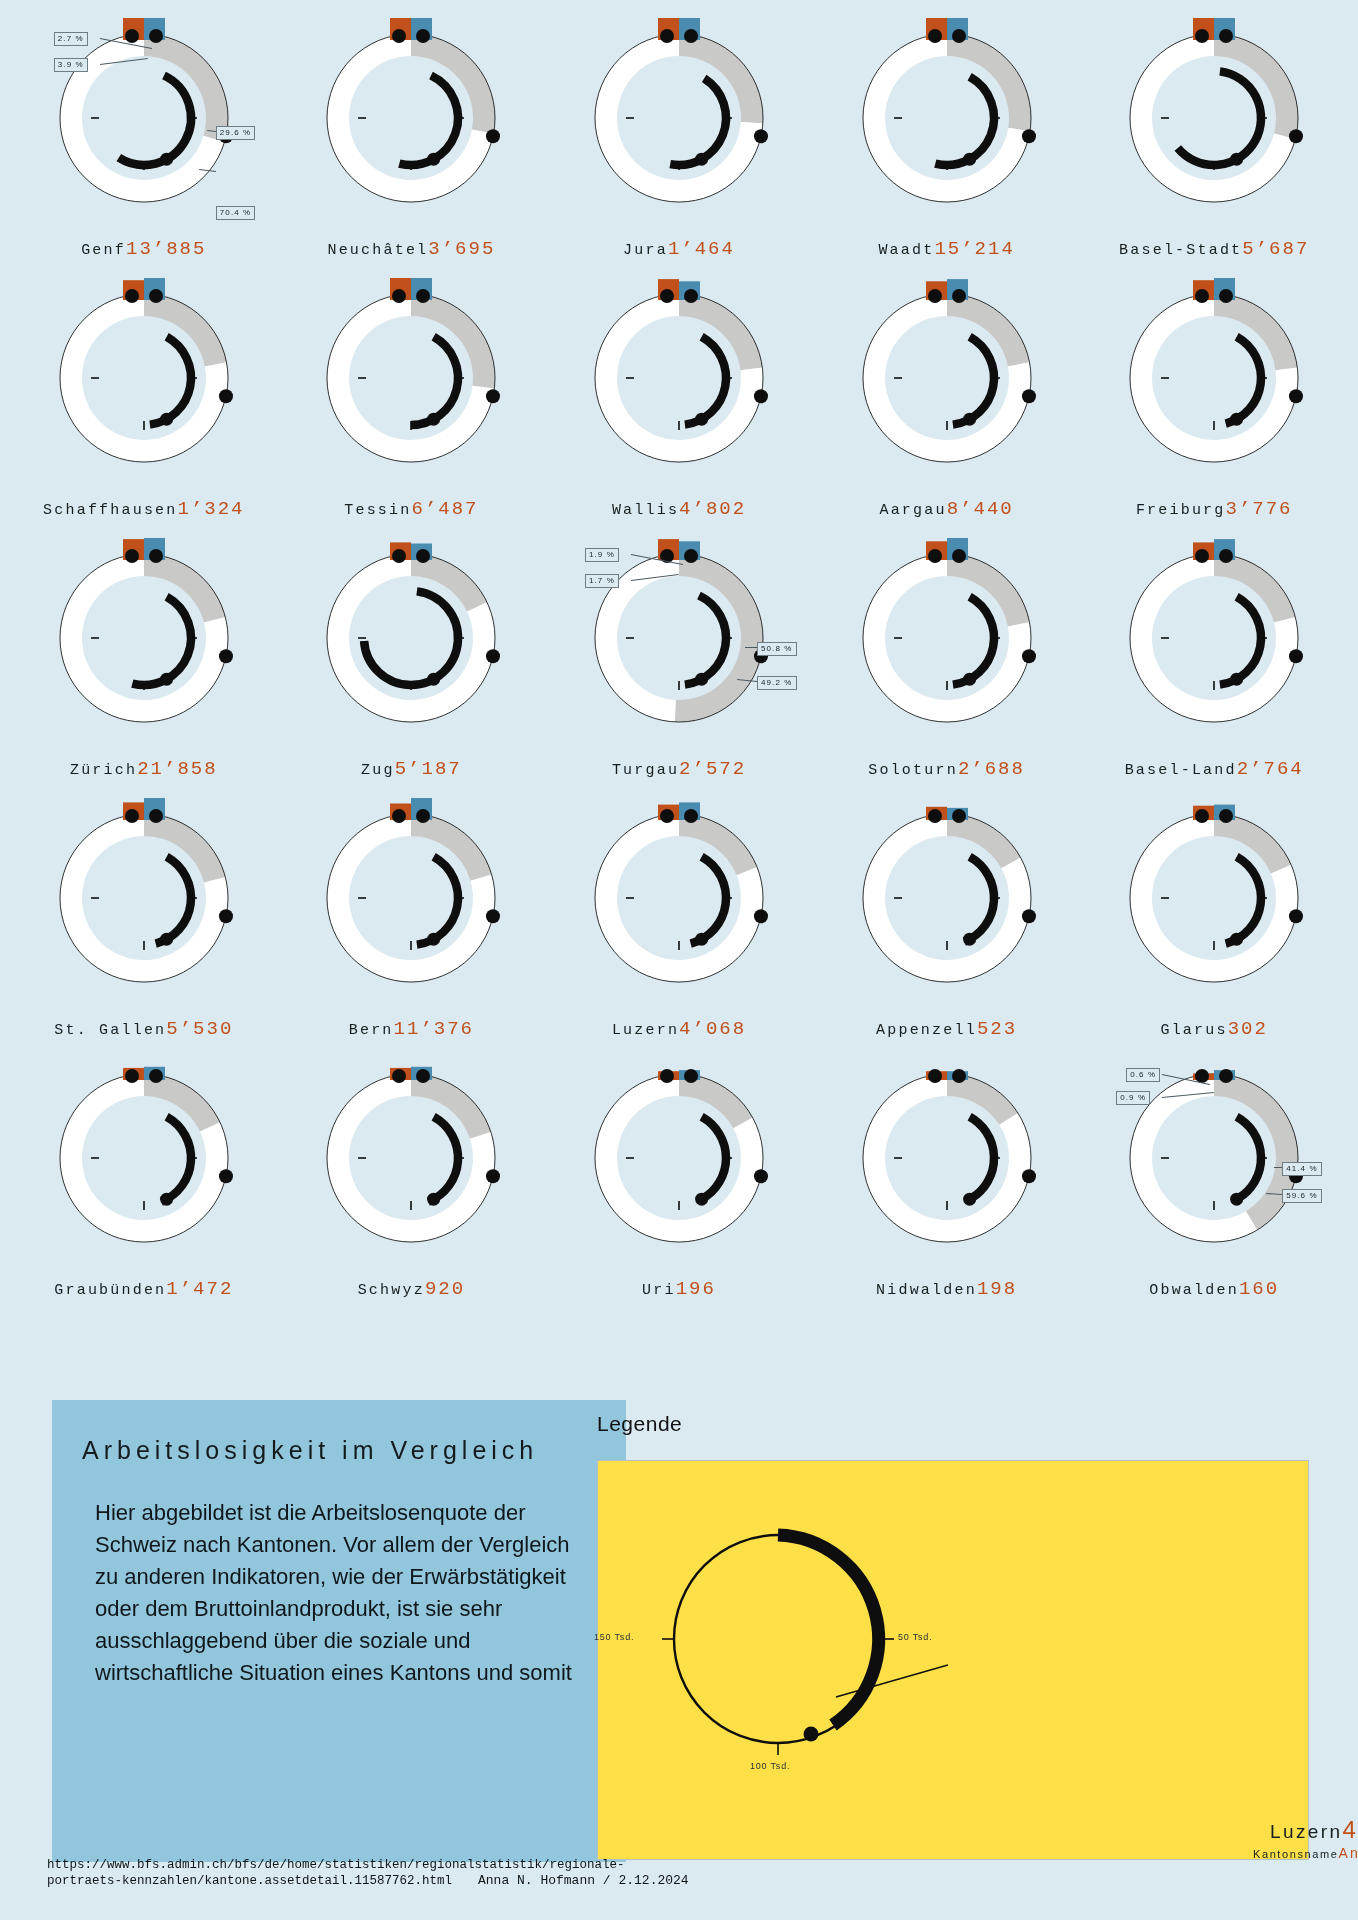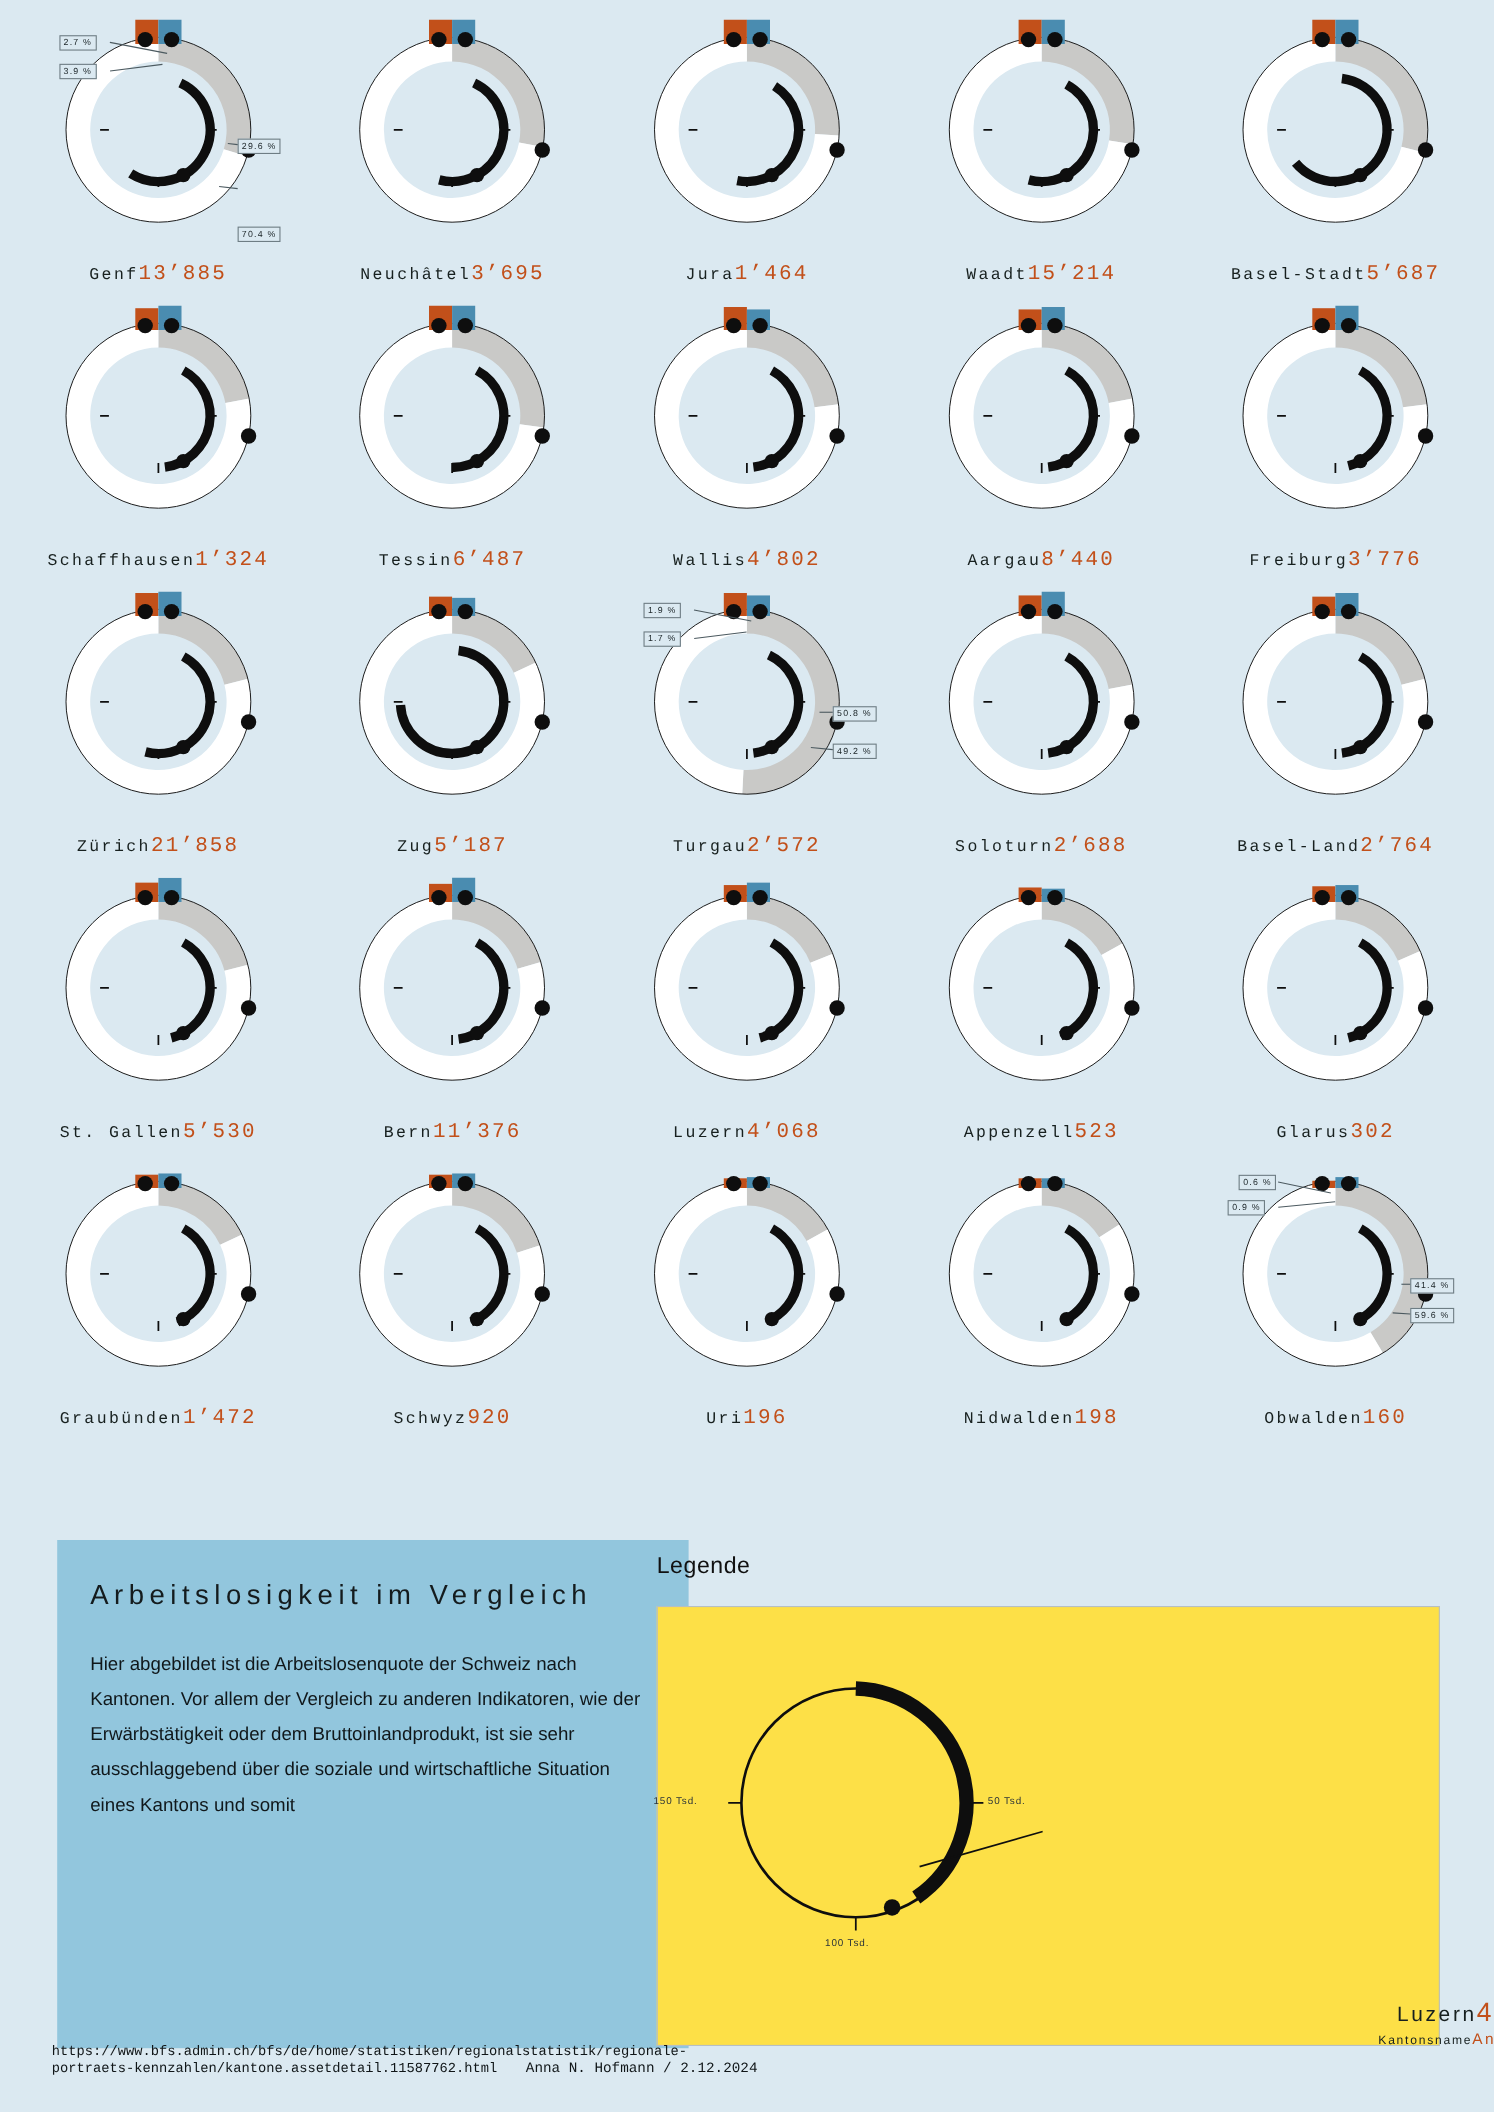--- a/index.html
+++ b/index.html
@@ -70,24 +70,24 @@
   }
   .tp-title {
     font-size: 25px;
     letter-spacing: 5px;
     color: #141b1d;
     line-height: 33px;
     margin: 0 0 30px 0;
     font-weight: 400;
   }
   .tp-body {
-    font-size: 17px;
+    font-size: 22px;
     line-height: 32px;
     color: #10171a;
-    margin: 0;
+    margin: 13px;
     letter-spacing: 0px;
   }
 
   .legend-title {
     position: absolute;
     left: 597px; top: 12px;
     font-size: 21px;
     color: #111;
     letter-spacing: 0.5px;
   }

